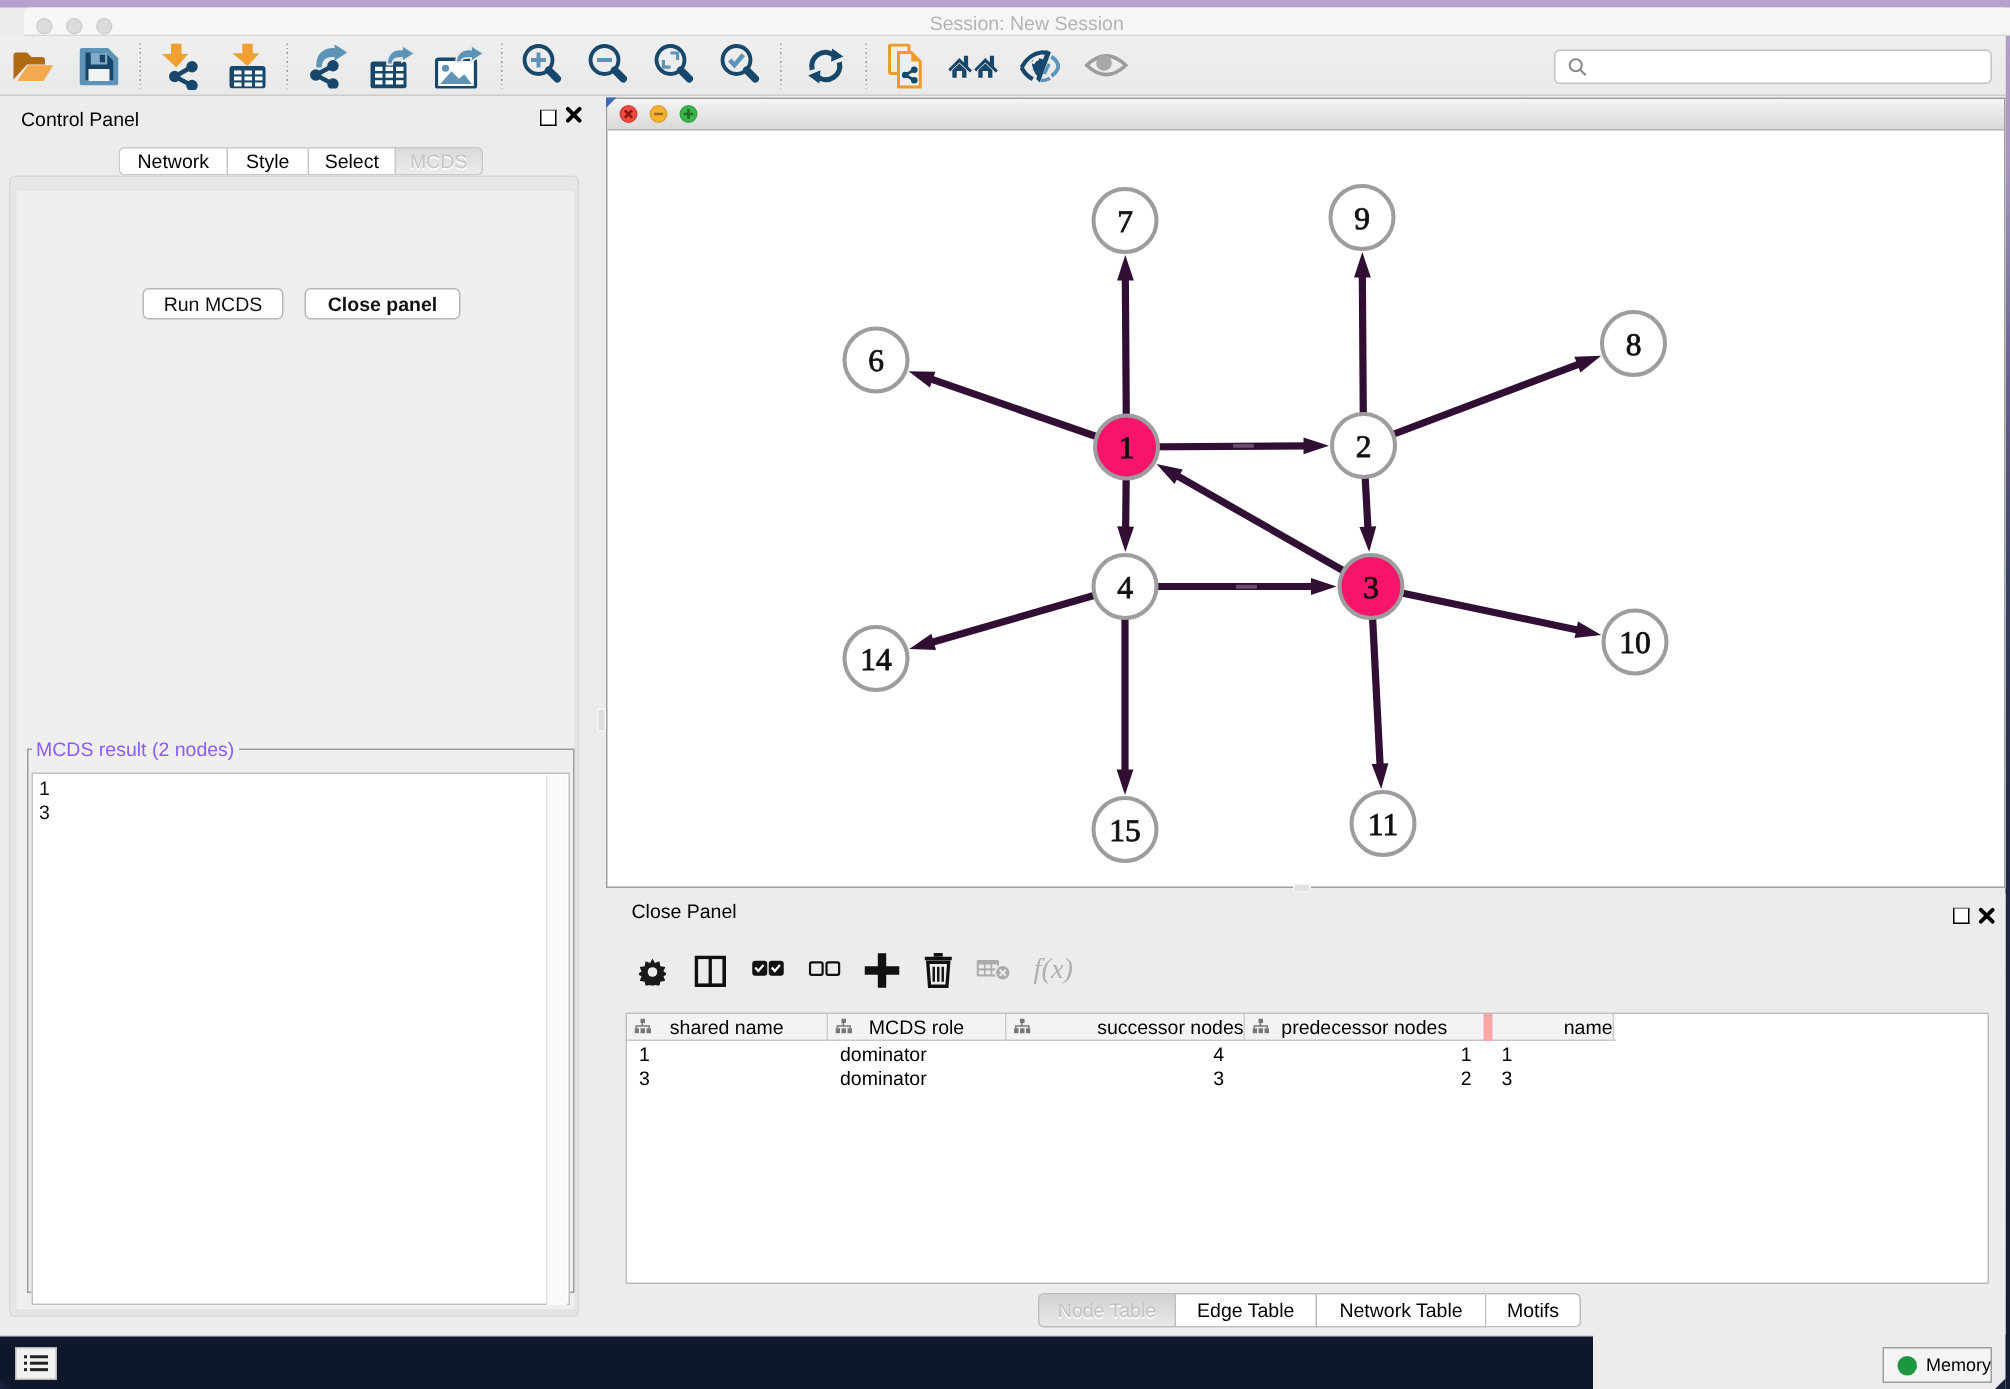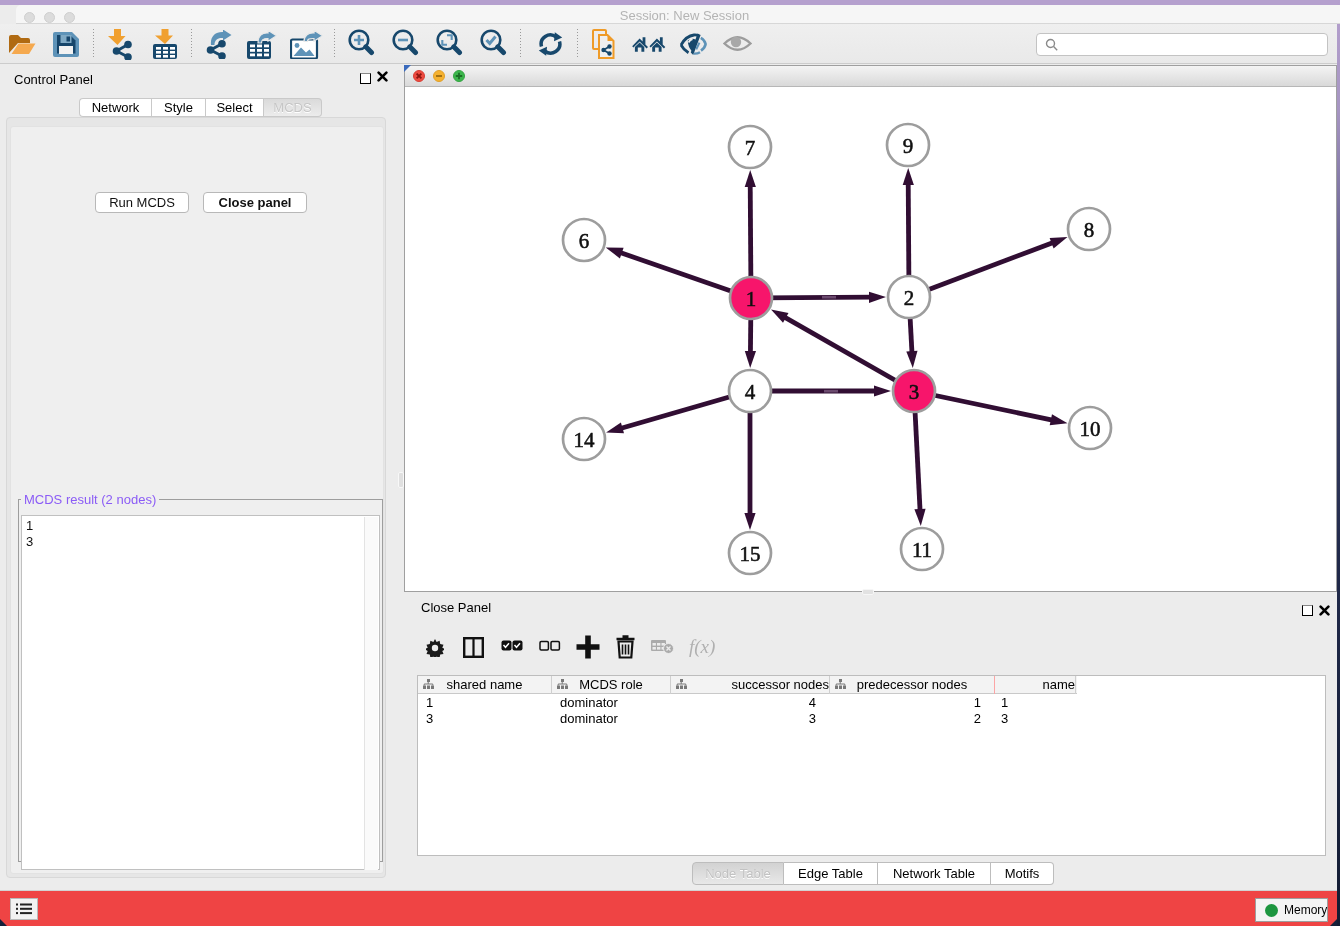--- a/index.html
+++ b/index.html
@@ -351,21 +351,21 @@
             <svg width="11" height="10" viewBox="0 0 11 10" style="vertical-align:-1px;">
               <g fill="#787878">
                 <rect x="4" y="0" width="3" height="3"></rect>
                 <rect x="0" y="6.5" width="3" height="3.5"></rect>
                 <rect x="4" y="6.5" width="3" height="3.5"></rect>
                 <rect x="8" y="6.5" width="3" height="3.5"></rect>
                 <path d="M5.2,3 v2 M1.2,6.5 v-1.5 h8.6 v1.5" stroke="#787878" fill="none"></path>
               </g>
             </svg>
           </span>successor nodes</div>
-<div style="position:absolute;left:412px;top:0;width:165px;height:18px;border-right:1px solid #fca5a5;text-align:center;line-height:17px;"><span style="position:absolute;left:5px;top:3px;">
+<div style="position:absolute;left:412px;top:0;width:165px;height:18px;border-right:6px solid #fca5a5;text-align:center;line-height:17px;"><span style="position:absolute;left:5px;top:3px;">
             <svg width="11" height="10" viewBox="0 0 11 10" style="vertical-align:-1px;">
               <g fill="#787878">
                 <rect x="4" y="0" width="3" height="3"></rect>
                 <rect x="0" y="6.5" width="3" height="3.5"></rect>
                 <rect x="4" y="6.5" width="3" height="3.5"></rect>
                 <rect x="8" y="6.5" width="3" height="3.5"></rect>
                 <path d="M5.2,3 v2 M1.2,6.5 v-1.5 h8.6 v1.5" stroke="#787878" fill="none"></path>
               </g>
             </svg>
           </span>predecessor nodes</div>
@@ -386,21 +386,21 @@
   </div>
 
   <div class="abs" style="left:288px;top:266px;height:23px;display:flex;font-size:13px;">
     <div style="width:92px;background:linear-gradient(#d2d2d2,#e8e8e8);border:1px solid #bdbdbd;border-radius:4px 0 0 4px;text-align:center;line-height:22px;color:#c2c2c2;text-shadow:0 1px 0 #fff;">Node Table</div>
     <div style="width:94px;background:#fff;border:1px solid #bdbdbd;border-left:none;text-align:center;line-height:22px;">Edge Table</div>
     <div style="width:113px;background:#fff;border:1px solid #bdbdbd;border-left:none;text-align:center;line-height:22px;">Network Table</div>
     <div style="width:63px;background:#fff;border:1px solid #bdbdbd;border-left:none;border-radius:0 4px 4px 0;text-align:center;line-height:22px;">Motifs</div>
   </div>
 </div>
 
-<div class="abs" style="left:0;top:890px;width:1337px;height:36px;background:#ef4444;border-top:1px solid #d2d2d2;">
+<div class="abs" style="left:0;top:890px;width:1062px;height:36px;background:#0f172a;border-top:1px solid #d2d2d2;">
   <div class="abs" style="left:10px;top:7px;width:28px;height:22px;background:#f2f2f2;border:1px solid #b9b9b9;">
     <svg width="16" height="12" viewBox="0 0 16 12" style="margin:4px 0 0 5px;">
         <g fill="#222">
           <rect x="0" y="0.5" width="2" height="2"></rect>
           <rect x="4" y="0.5" width="12" height="2"></rect>
           <rect x="0" y="4.8" width="2" height="2"></rect>
           <rect x="4" y="4.8" width="12" height="2"></rect>
           <rect x="0" y="9.1" width="2" height="2"></rect>
           <rect x="4" y="9.1" width="12" height="2"></rect>
         </g>

